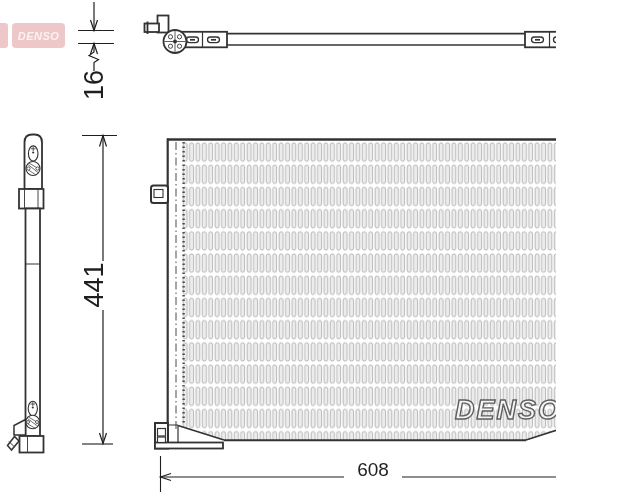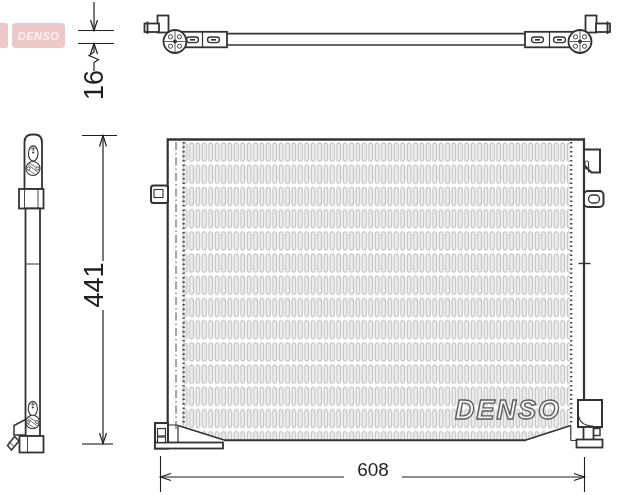--- a/index.html
+++ b/index.html
@@ -3,21 +3,21 @@
 <meta charset="utf-8">
 <style>
   :root{
     --line:#333333; --dim:#1f1f1f;
     --logo-bg:#eec7c9; --logo-text:#fdf1f1;
     --fin-fill:#ececec; --fin-stroke:#b0b0b0;
     --wm-stroke:#5f5f5f;
   }
   html,body{margin:0;padding:0;background:#ffffff;}
   .canvas{
-    position:relative; width:640px; height:495px; background:#ffffff;
+    position:relative; width:556px; height:495px; background:#ffffff;
     font-family:"Liberation Sans", sans-serif; overflow:hidden;text-align:center;
   }
   .canvas svg{position:absolute;left:0;top:0;}
   .ln{fill:none;stroke:var(--line);}
   .fw{fill:#ffffff;stroke:var(--line);}
   .dm{fill:none;stroke:var(--dim);}
   .dim-label{
     position:absolute; color:var(--dim); white-space:nowrap;
     transform:translate(-50%,-50%); line-height:1;
   }

